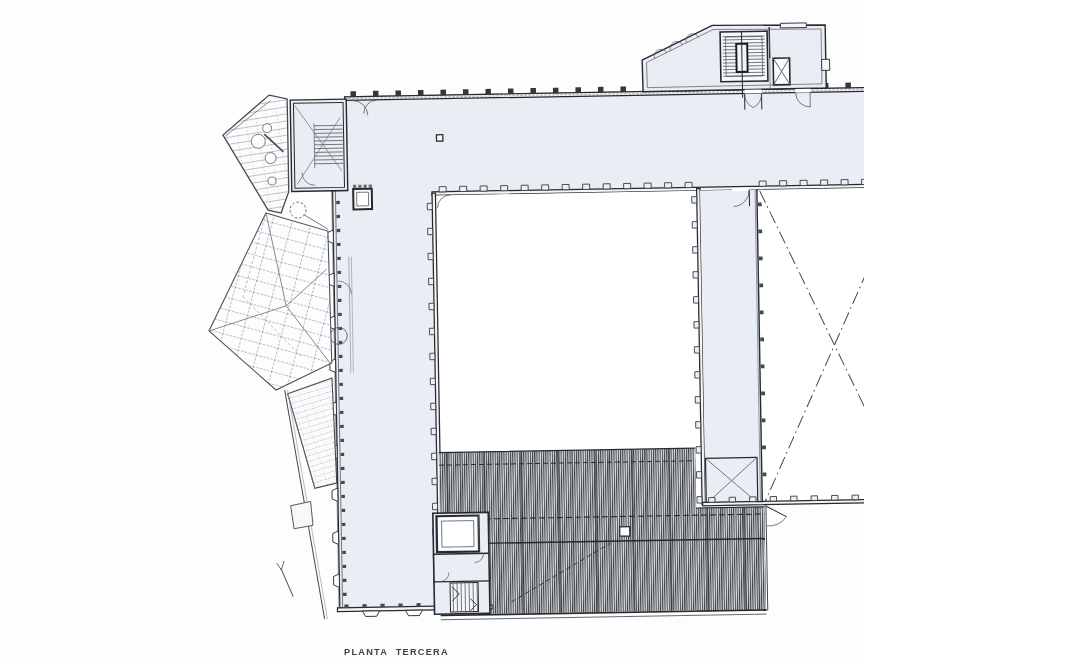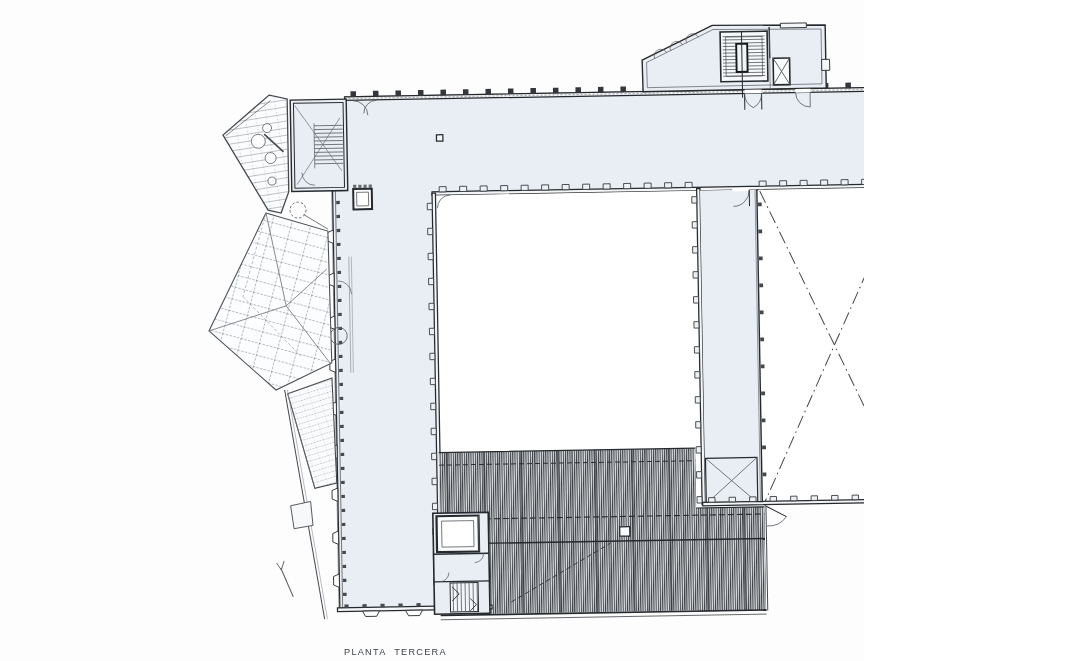--- a/index.html
+++ b/index.html
@@ -1,16 +1,16 @@
 <!DOCTYPE html>
 <html><head><meta charset="utf-8">
 <style>
 html,body{margin:0;padding:0;background:#ffffff;}
 #page{position:relative;width:864px;height:661px;background:#fdfdfe;overflow:hidden;
-font-family:"Liberation Sans", sans-serif;}
+font-family:"Liberation Sans", sans-serif;font-weight:bold;}
 </style></head><body>
 <div id="page">
 <svg width="1080" height="661" viewBox="0 0 1080 661">
 <defs>
 <pattern id="hv" width="2.2" height="8" patternUnits="userSpaceOnUse">
   <rect width="2.2" height="8" fill="#d8dbde"></rect>
   <rect x="0" width="1.05" height="8" fill="#3f4347"></rect>
 </pattern>
 <pattern id="hv2" width="37" height="8" patternUnits="userSpaceOnUse">
   <rect x="0" width="2.2" height="8" fill="#2e3237" opacity="0.6"></rect>

